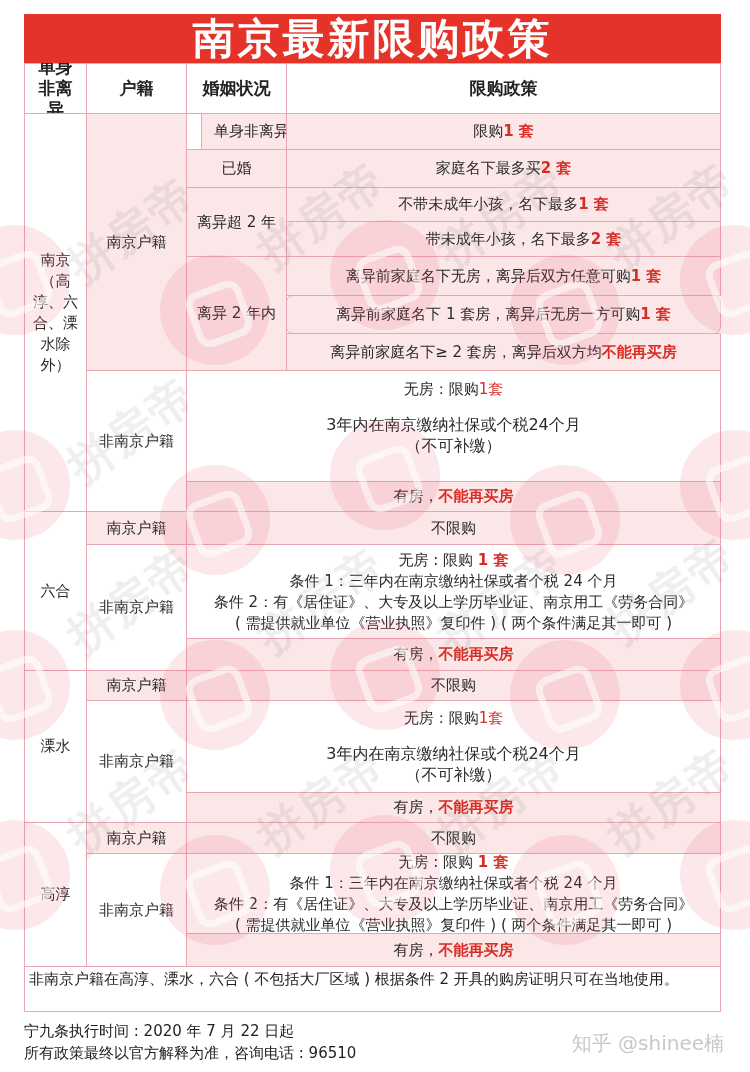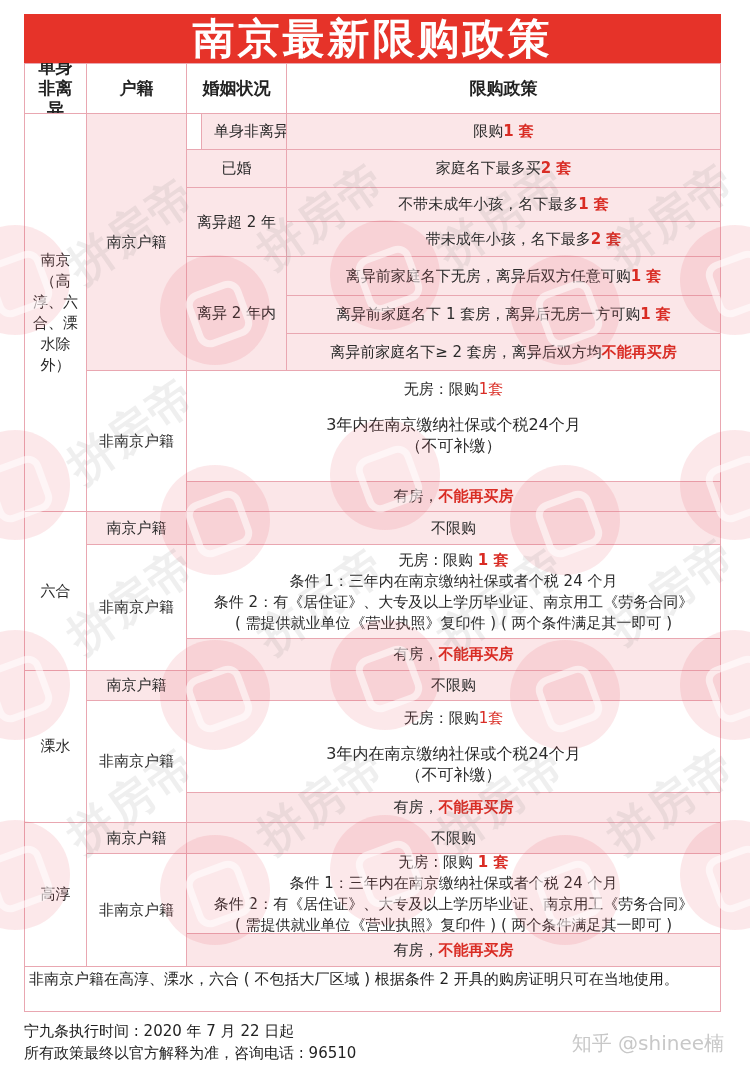--- a/index.html
+++ b/index.html
@@ -56,21 +56,21 @@
   <div class="cell pink" style="left:262px;top:158px;width:435px;height:36px;padding-left:40px;">
     <span>带未成年小孩，名下最多 </span>
       <span class="red">2 套</span>
   </div>
 
   <div class="cell pink" style="left:162px;top:193px;width:101px;height:115px;">离异 2 年内</div>
   <div class="cell pink" style="left:262px;top:193px;width:435px;height:40px;">
     <span>离异前家庭名下无房，离异后双方任意可购 </span>
       <span class="red">1 套</span>
   </div>
-  <div class="cell pink" style="left:262px;top:232px;width:435px;height:39px;">
+  <div class="cell pink" style="left:262px;top:232px;width:435px;height:39px;border-radius:7px;">
     <span>离异前家庭名下 1 套房，离异后无房一方可购 </span>
       <span class="red">1 套</span>
   </div>
   <div class="cell pink" style="left:262px;top:270px;width:435px;height:38px;">
     <span>离异前家庭名下≥ 2 套房，离异后双方均</span>
       <span class="red">不能再买房</span>
   </div>
 
   <div class="cell white" style="left:62px;top:307px;width:101px;height:142px;">非南京户籍</div>
   <div class="cell white col" style="left:162px;top:307px;width:535px;height:112px;justify-content:flex-start;padding-top:8px;">

